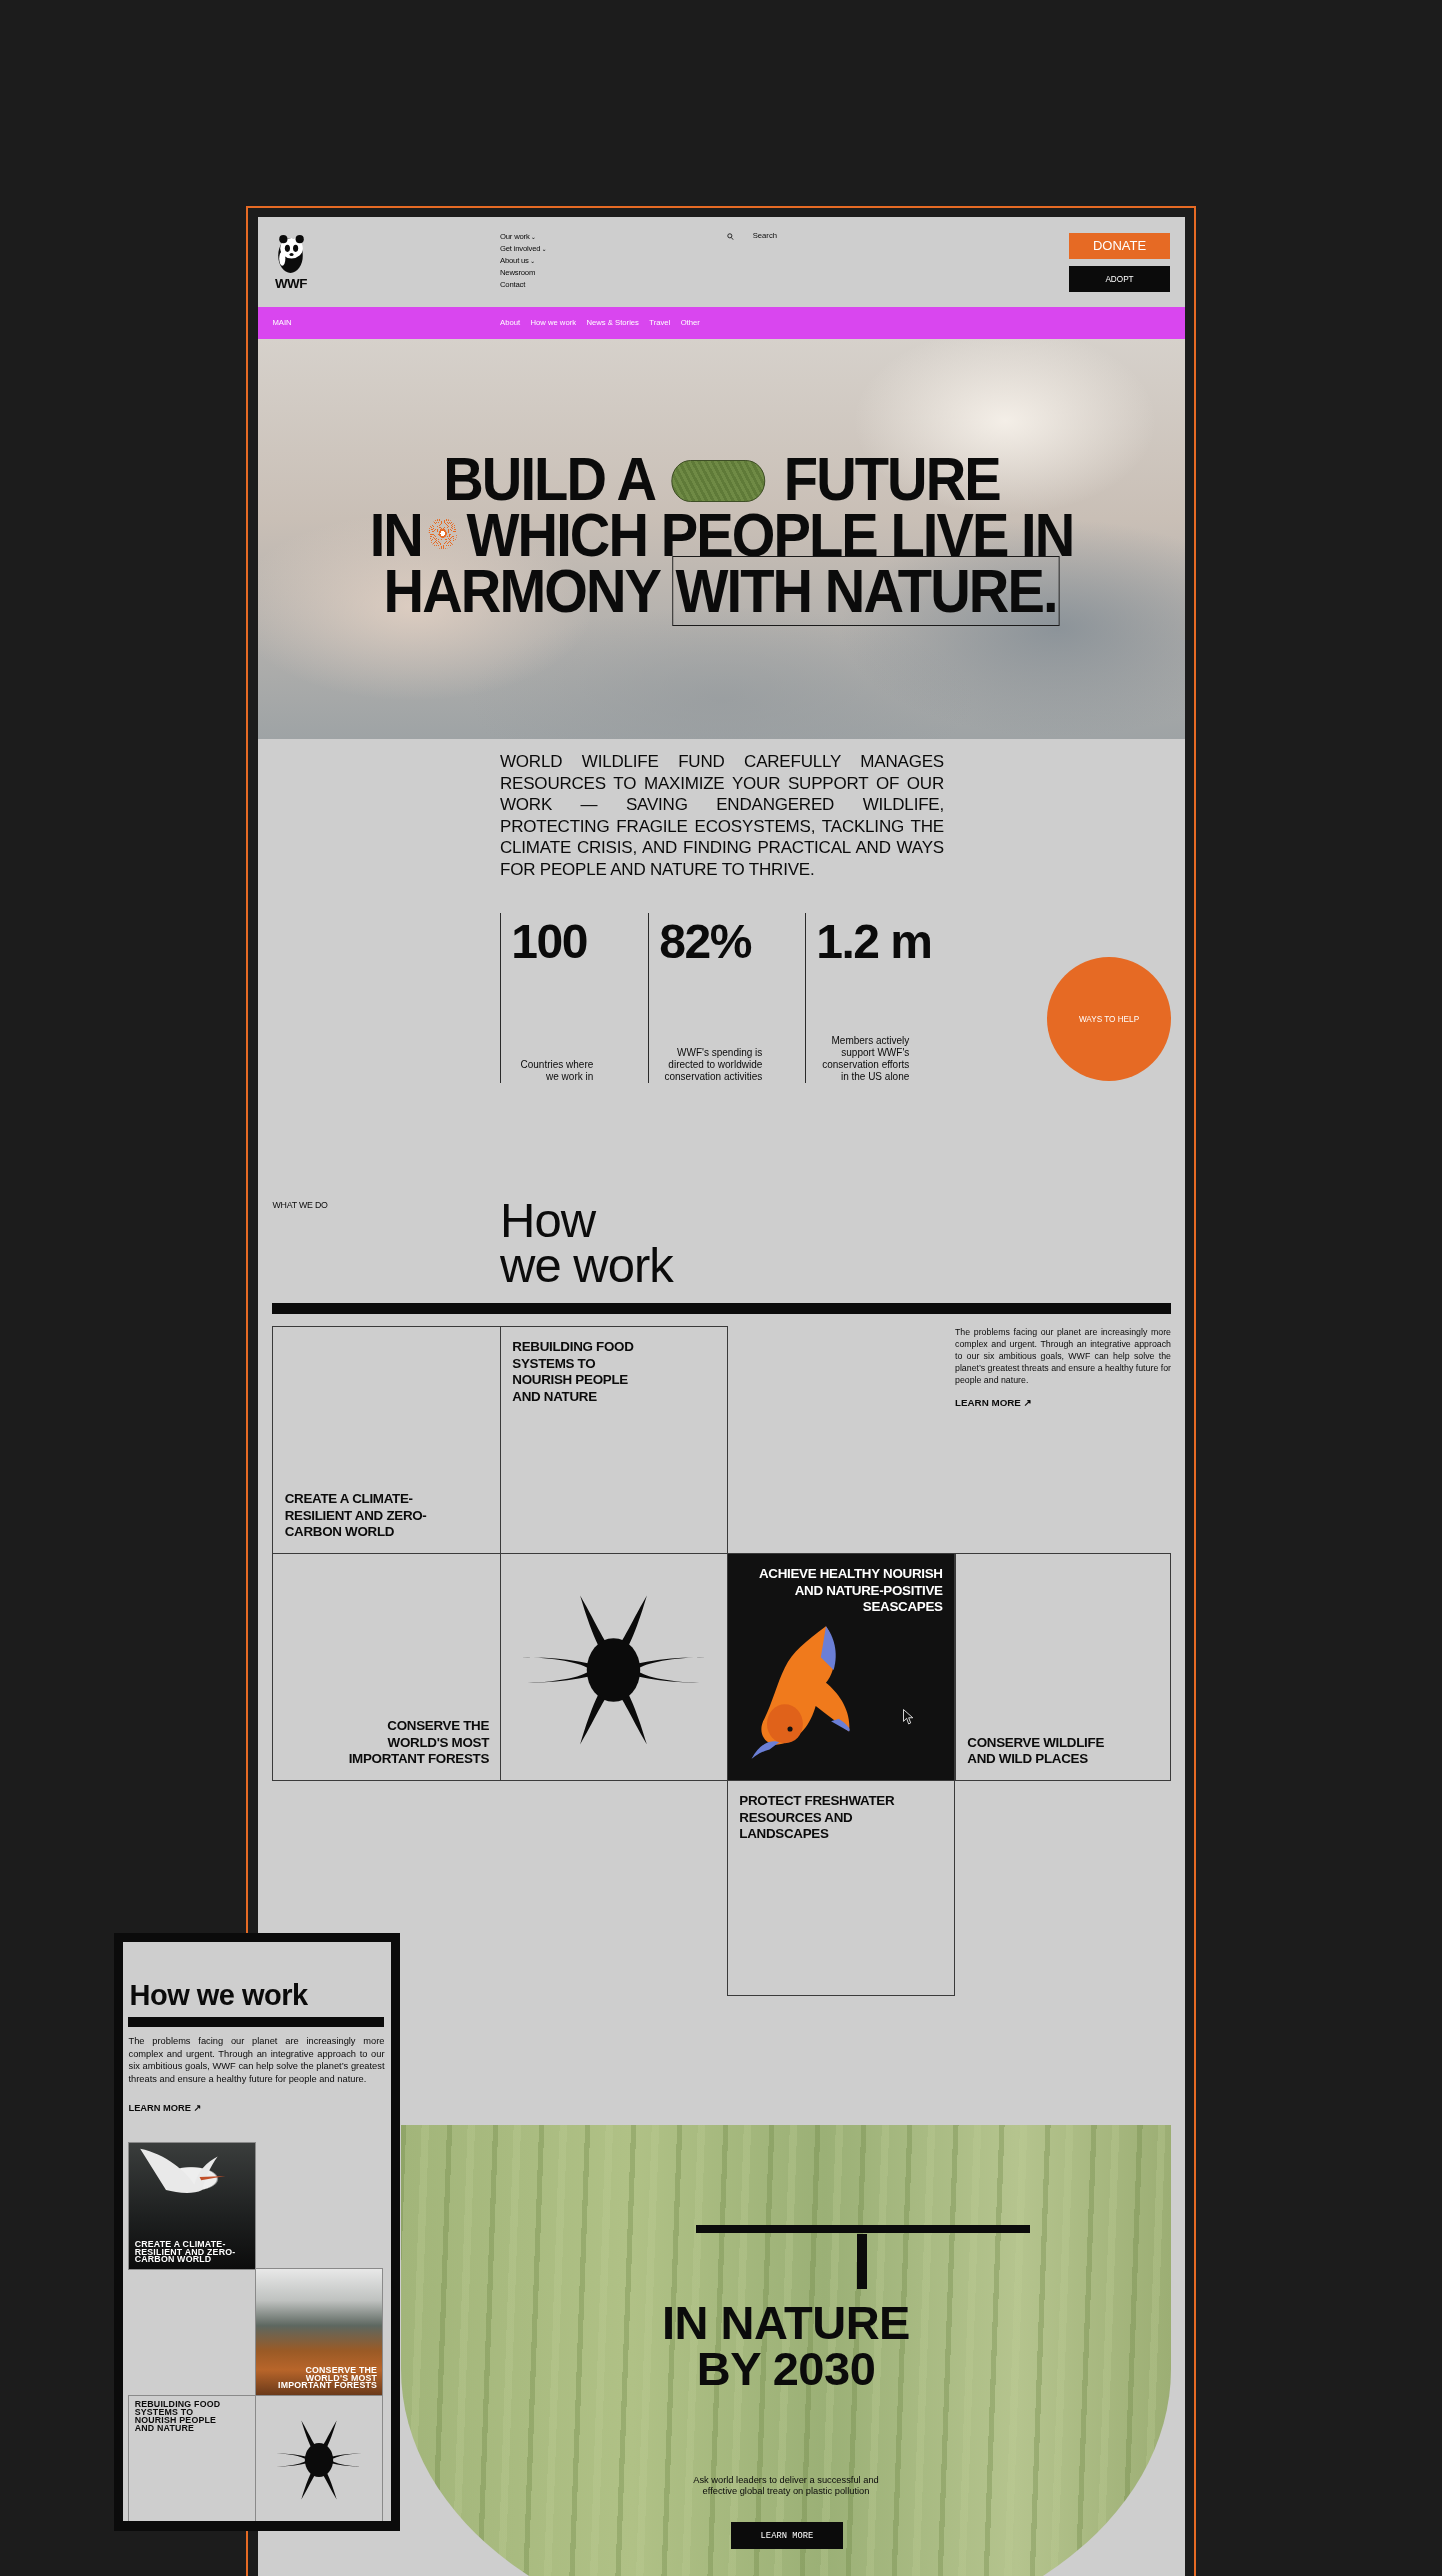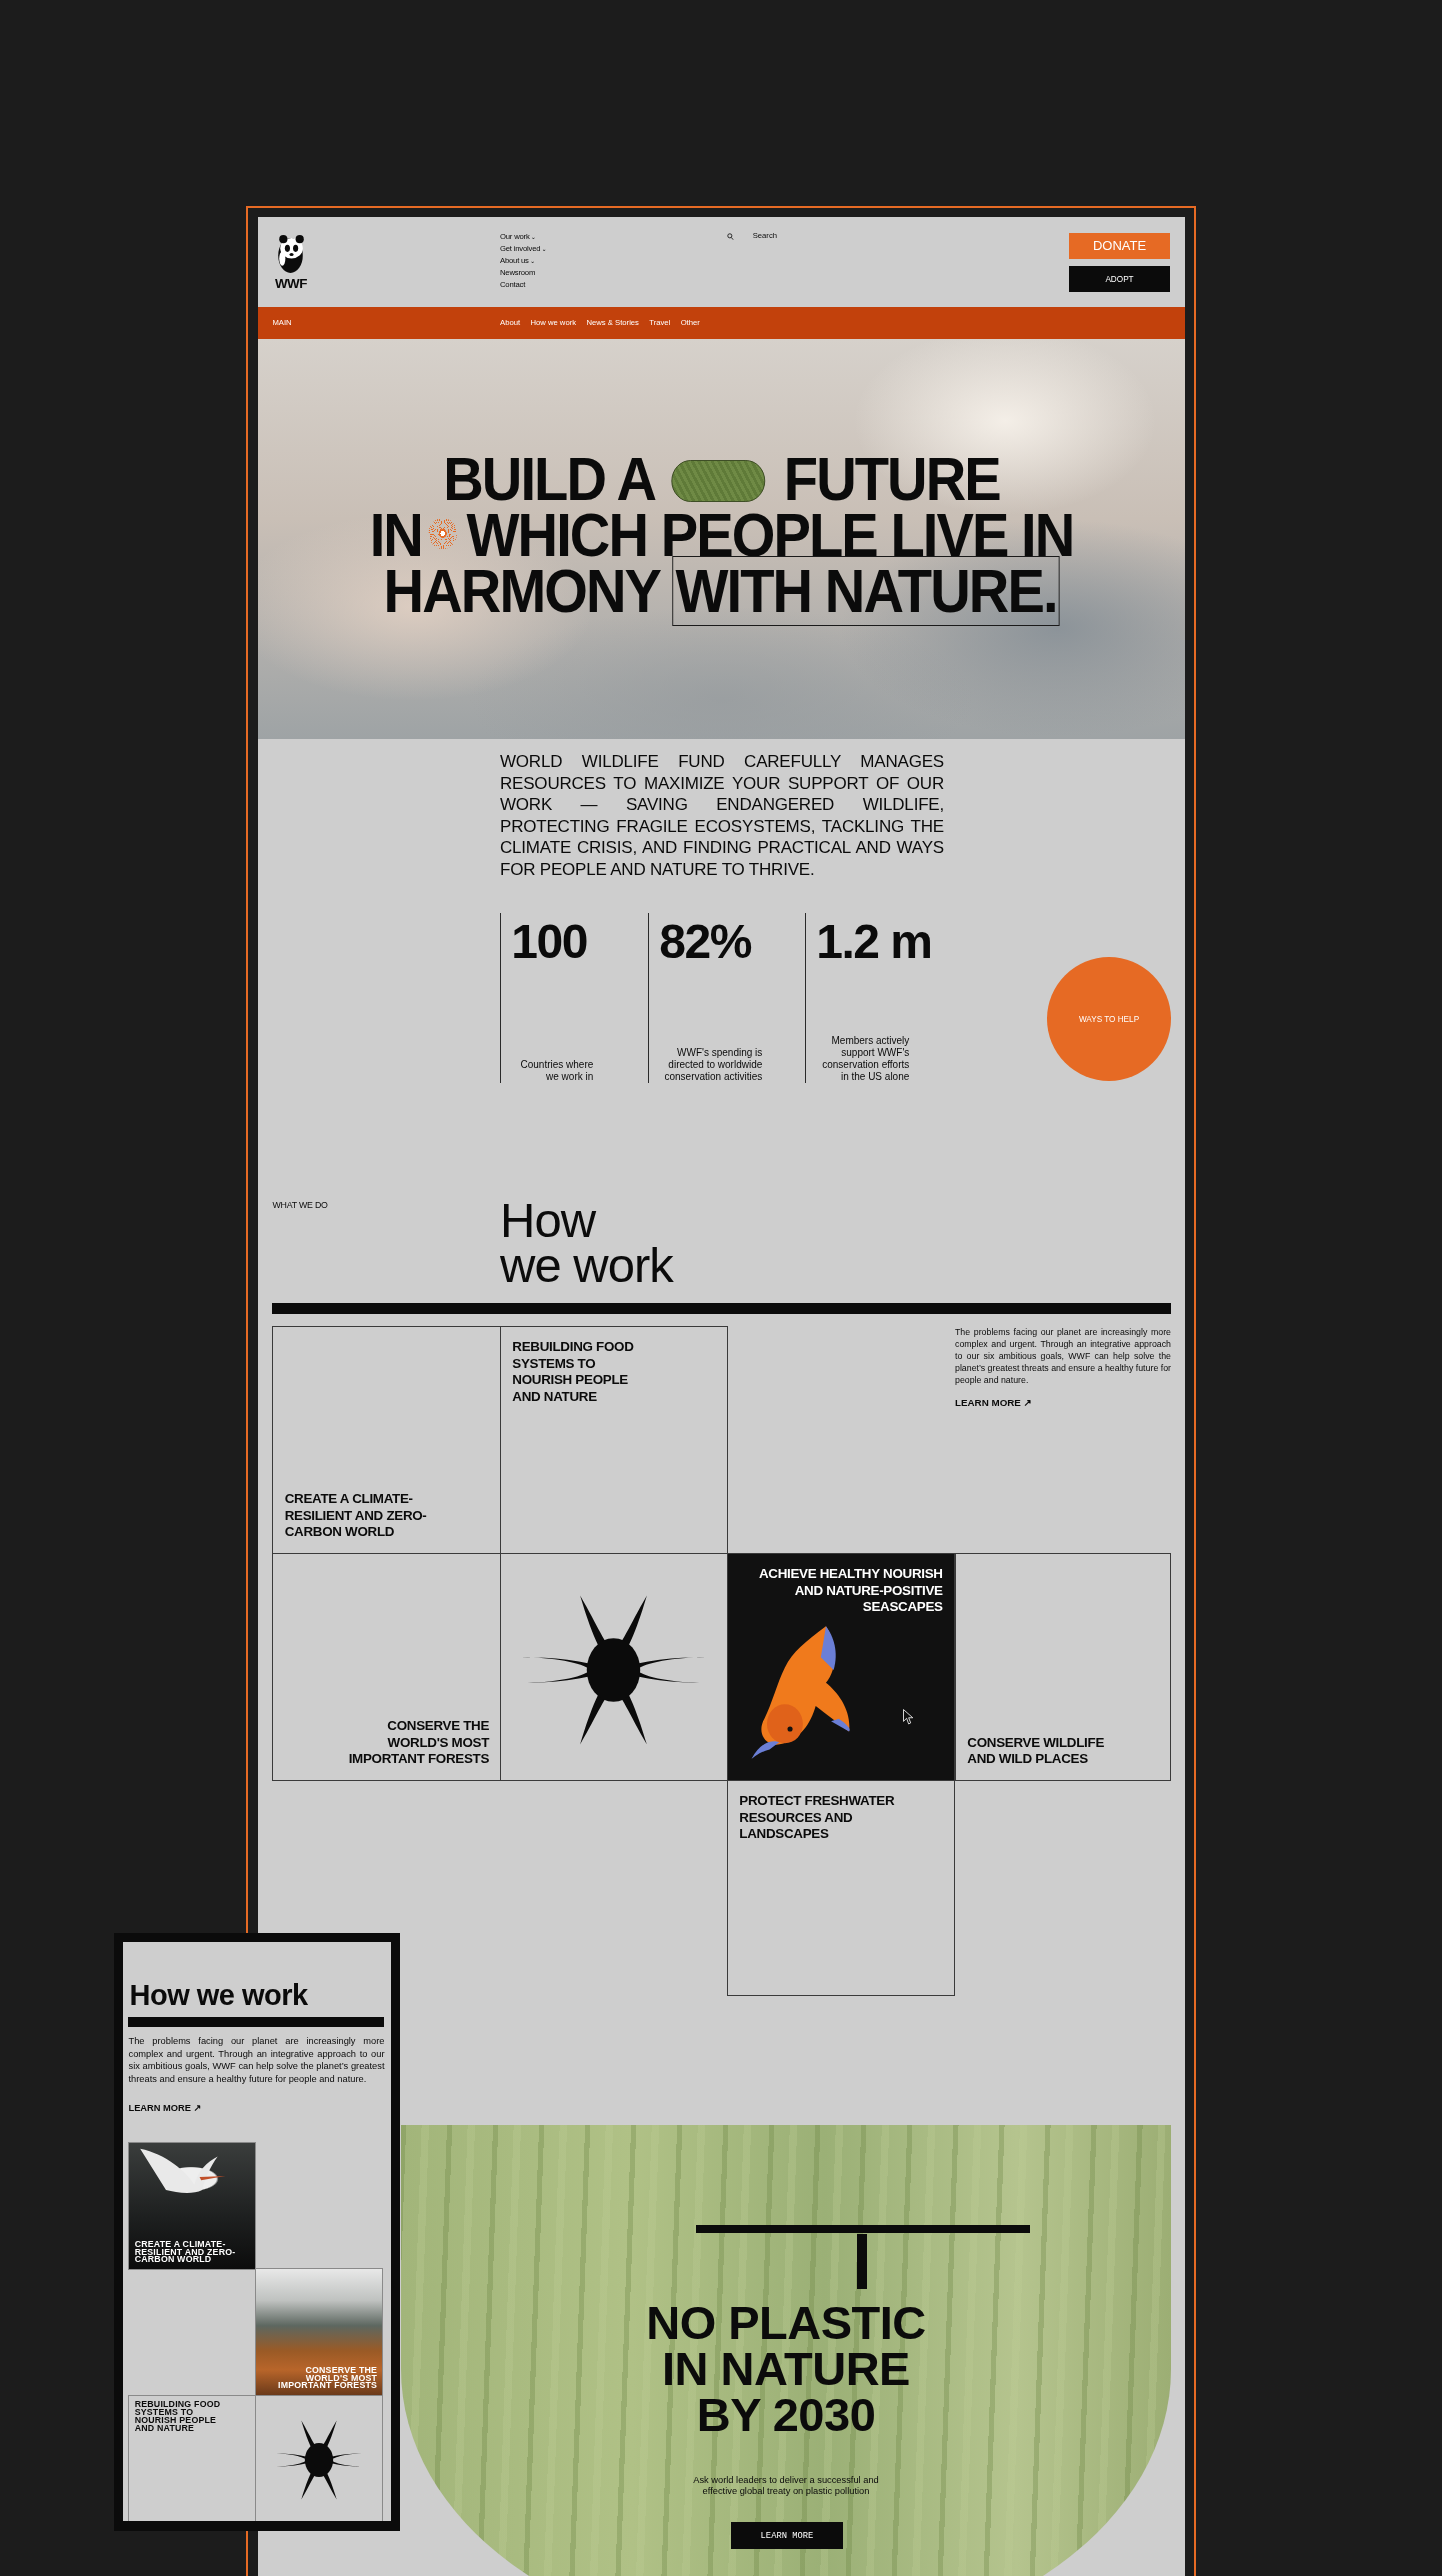--- a/index.html
+++ b/index.html
@@ -14,21 +14,21 @@
   .header { left: 0; top: 0; width: 927px; height: 90px; background: #cecece; }
   .logo { left: 13.4px; top: 15.5px; width: 39px; height: 58px; }
   .logo .wwf { position: absolute; left: 0; bottom: 0; width: 39px; text-align: center; font-weight: 700; font-size: 13.4px; letter-spacing: -0.5px; }
   .nav-main { left: 242px; top: 14.4px; }
   .nav-main div { font-size: 7.7px; line-height: 12px; letter-spacing: -0.2px; cursor: pointer; }
   .nav-main .chev { font-size: 5.7px; margin-left: 1.5px; }
   .search { left: 469px; top: 14.4px; font-size: 7.7px; display: flex; align-items: flex-end; gap: 19px; cursor: pointer; }
   .btn-donate { left: 811px; top: 15.5px; width: 101px; height: 26px; background: #e66a24; color: #fff; font-size: 13px; display: flex; align-items: center; justify-content: center; cursor: pointer; }
   .btn-adopt { left: 811px; top: 49px; width: 101px; height: 26px; background: #0b0b0b; color: #fff; font-size: 8.2px; display: flex; align-items: center; justify-content: center; cursor: pointer; }
 
-  .subnav { left: 0; top: 90px; width: 927px; height: 32px; background: #c2410c; color: #fff; }
+  .subnav { left: 0; top: 90px; width: 927px; height: 32px; background: #d946ef; color: #fff; }
   .subnav .label { position: absolute; left: 14.4px; top: 11.3px; font-size: 7.7px; }
   .subnav .links { position: absolute; left: 242px; top: 11.3px; display: flex; gap: 10.3px; font-size: 7.7px; }
   .subnav .links span { cursor: pointer; }
 
   
   .hero { left: 0; top: 122px; width: 927px; height: 400px; overflow: hidden;
     background:
       radial-gradient(ellipse 216px 134px at 747px 82px, rgba(250,245,238,0.85), transparent 70%),
       radial-gradient(ellipse 309px 155px at 799px 289px, rgba(130,140,148,0.8), transparent 70%),
       radial-gradient(ellipse 258px 134px at 155px 268px, rgba(235,215,200,0.7), transparent 70%),
@@ -232,21 +232,20 @@
   </div>
 
   <div class="cell" style="left:469px;top:1563px;width:228px;height:216px;">
     <span class="t" style="width:165px">PROTECT FRESHWATER RESOURCES AND LANDSCAPES</span>
   </div>
 
   <div class="abs green">
     <div class="tbar"></div>
     <div class="tstem"></div>
     <div class="np-title">
-      <div>NO PLASTIC</div>
       <div>IN NATURE</div>
       <div>BY 2030</div>
     </div>
     <div class="np-desc">Ask world leaders to deliver a successful and effective global treaty on plastic pollution</div>
     <div class="np-btn">LEARN MORE</div>
   </div>
 
 </div>
 
 <div class="abs panel">

